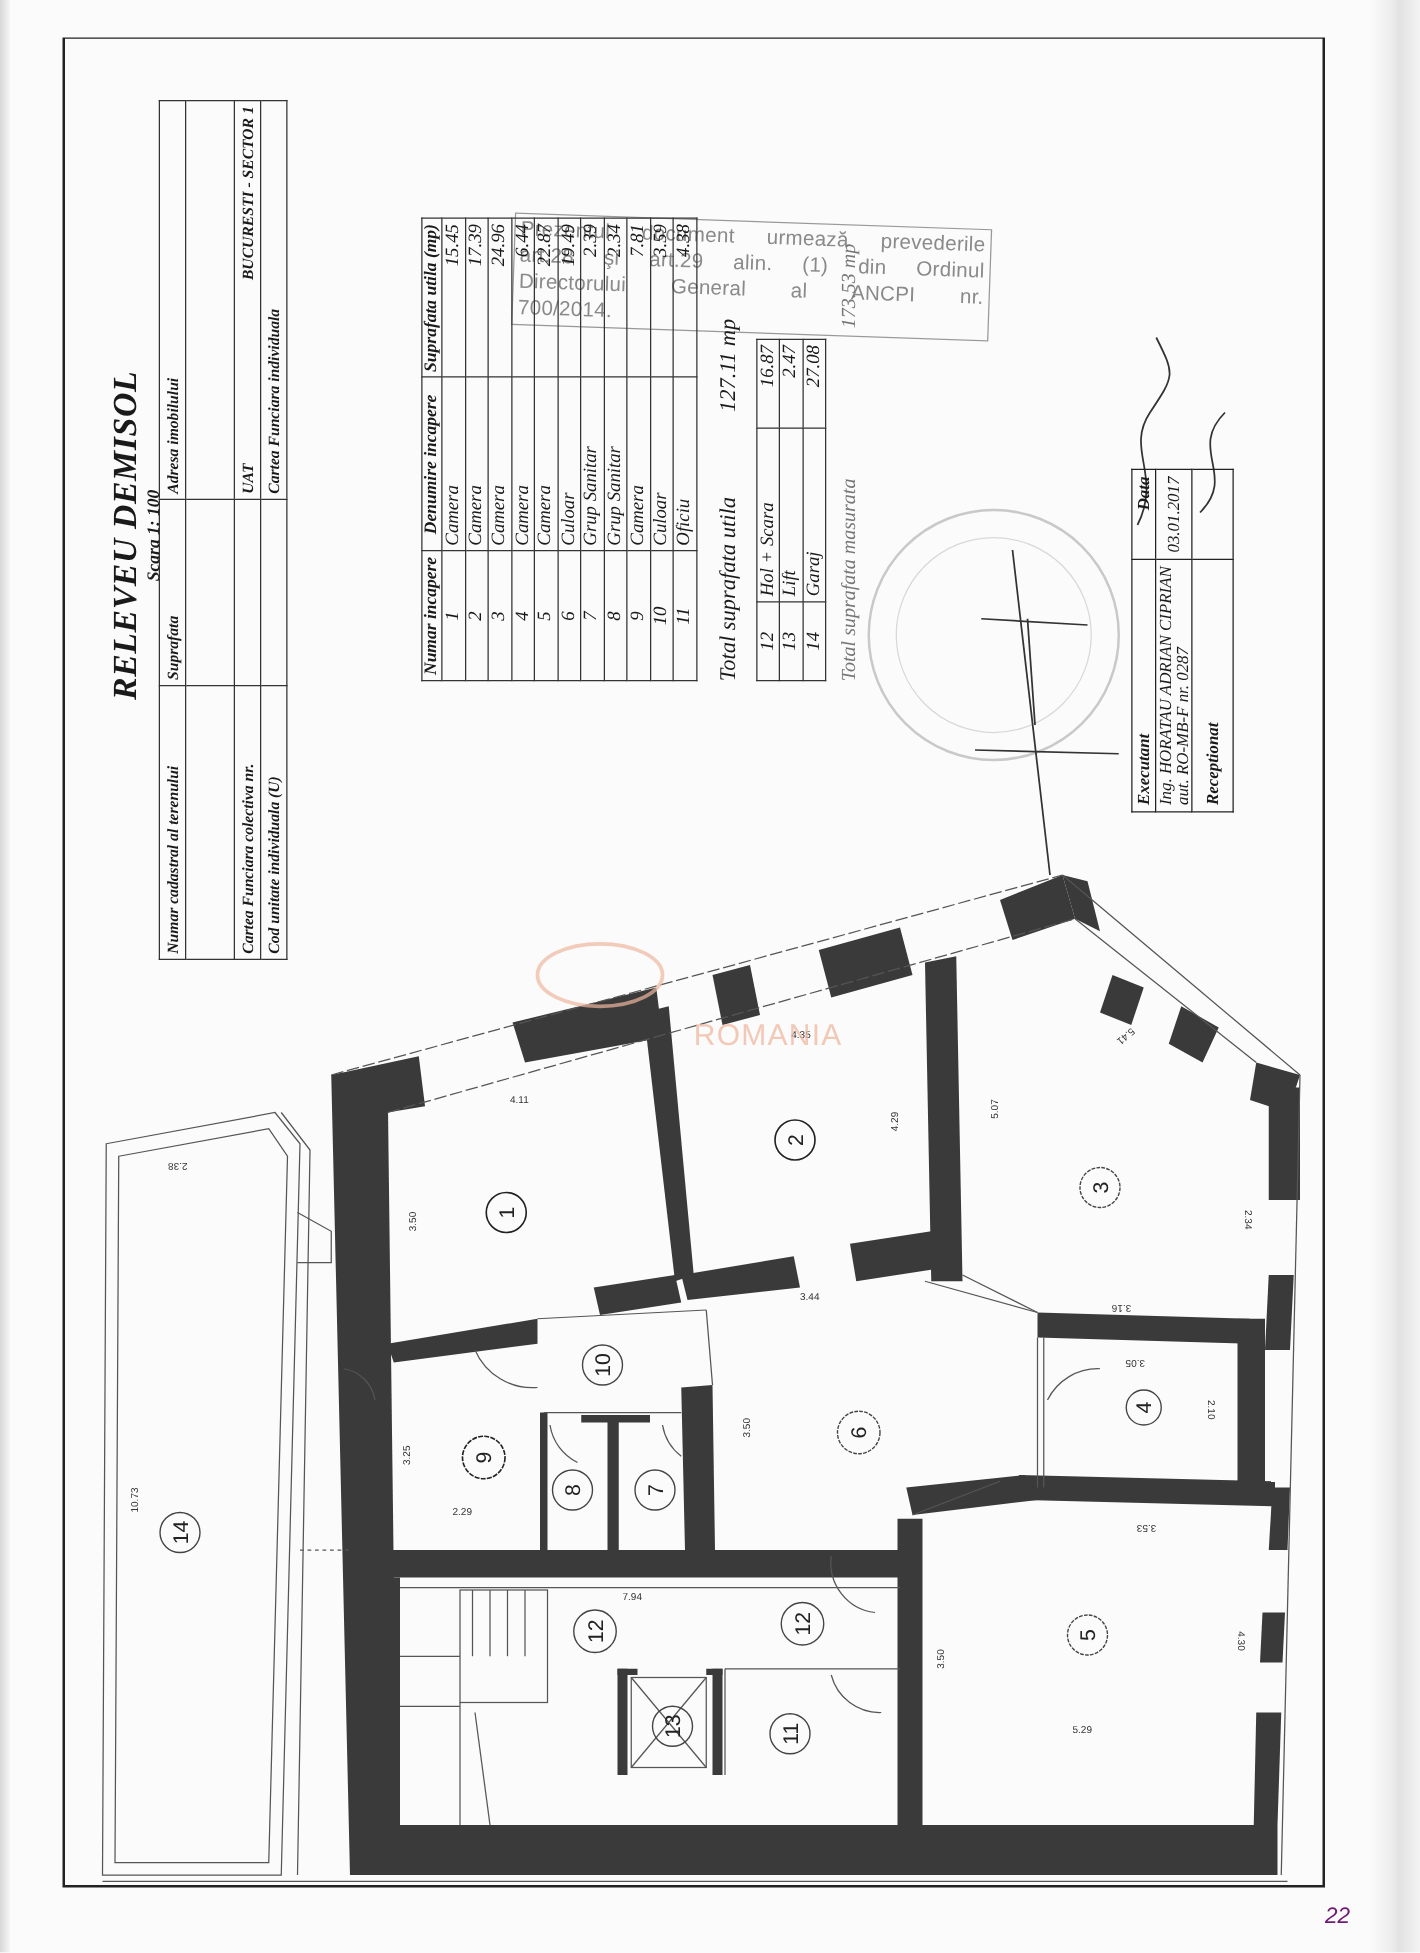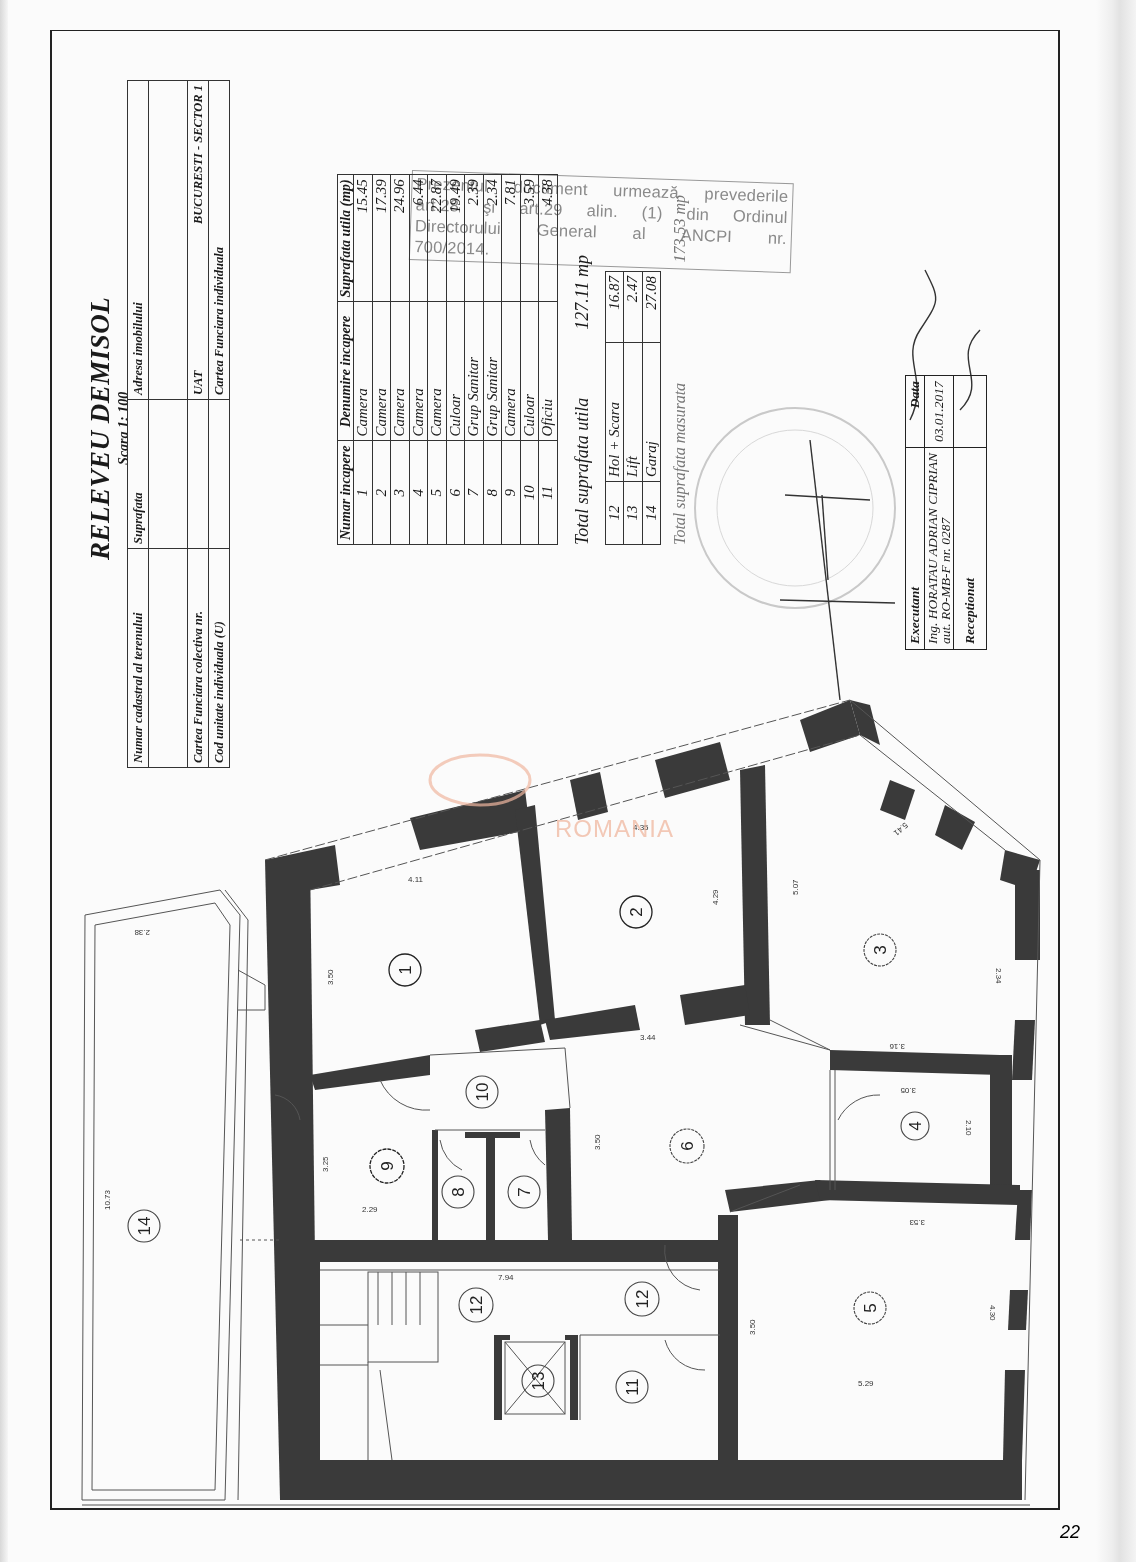--- a/index.html
+++ b/index.html
@@ -21,21 +21,21 @@
   table.rooms td.name { width:130px; }
   table.rooms td.area { text-align:right; width:62px; }
   .total { font-size:18px; font-style:italic; white-space:nowrap; }
   .total-light { font-size:16px; font-style:italic; color:#777; white-space:nowrap; }
   .notice { border:1.5px solid #999; color:#8a8a8a; font-family:"Liberation Sans", sans-serif; font-size:16.5px; line-height:21px; padding:2px 4px; width:372px; letter-spacing:0.2px; }
   .notice span { display:block; text-align:justify; text-align-last:justify; }
   .notice span.last { text-align-last:left; }
   table.exec { border-collapse:collapse; font-style:italic; font-size:13.5px; }
   table.exec td { border:1.5px solid #222; padding:1px 5px; white-space:nowrap; }
   .watermark { position:absolute; color:#f0b79f; font-family:"Liberation Sans", sans-serif; font-size:24px; letter-spacing:1px; opacity:0.75; }
-  .pageno { position:absolute; font-family:"Liberation Sans", sans-serif; font-size:18px; color:#000000; font-style:italic; }
+  .pageno { position:absolute; font-family:"Liberation Sans", sans-serif; font-size:18px; color:#701a75; font-style:italic; }
   .dim { font-family:"Liberation Sans", sans-serif; font-size:8px; fill:#333; }
   .rnum { font-family:"Liberation Sans", sans-serif; font-size:17px; fill:#222; }
 </style>
 </head>
 <body>
 
 <div class="left-shadow"></div>
 <div class="right-shadow"></div>
 <div class="frame"></div>
 

